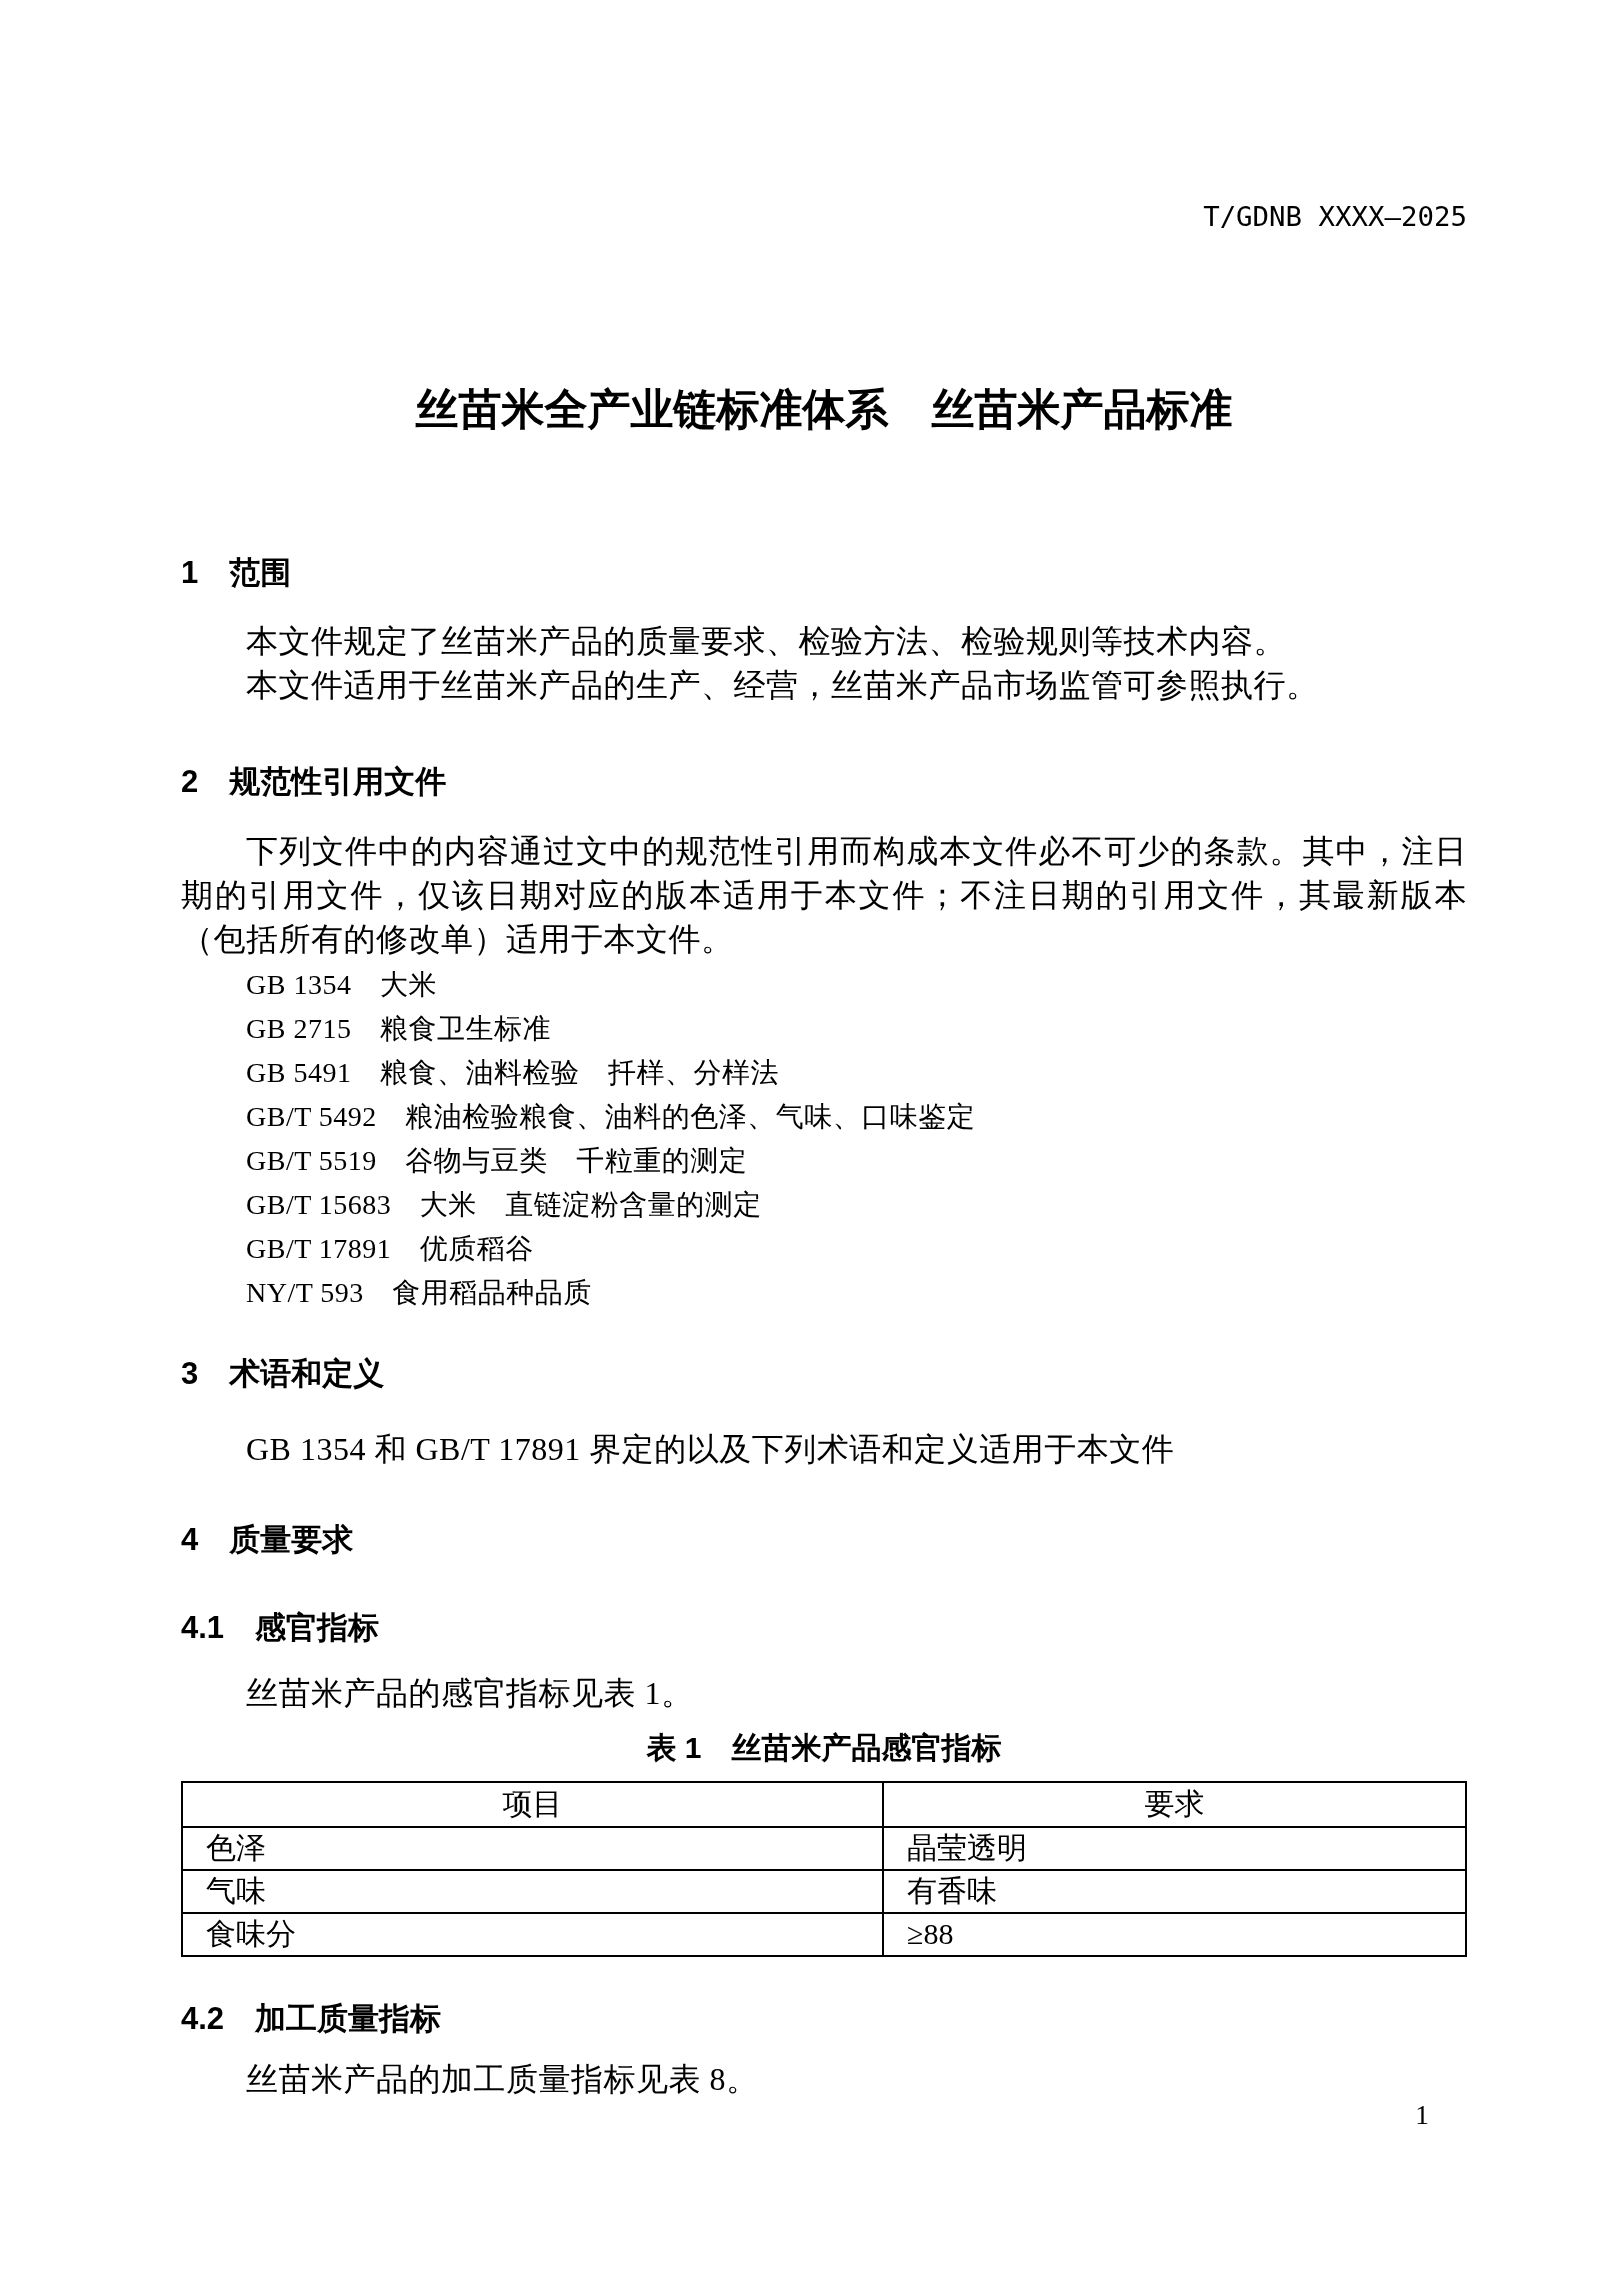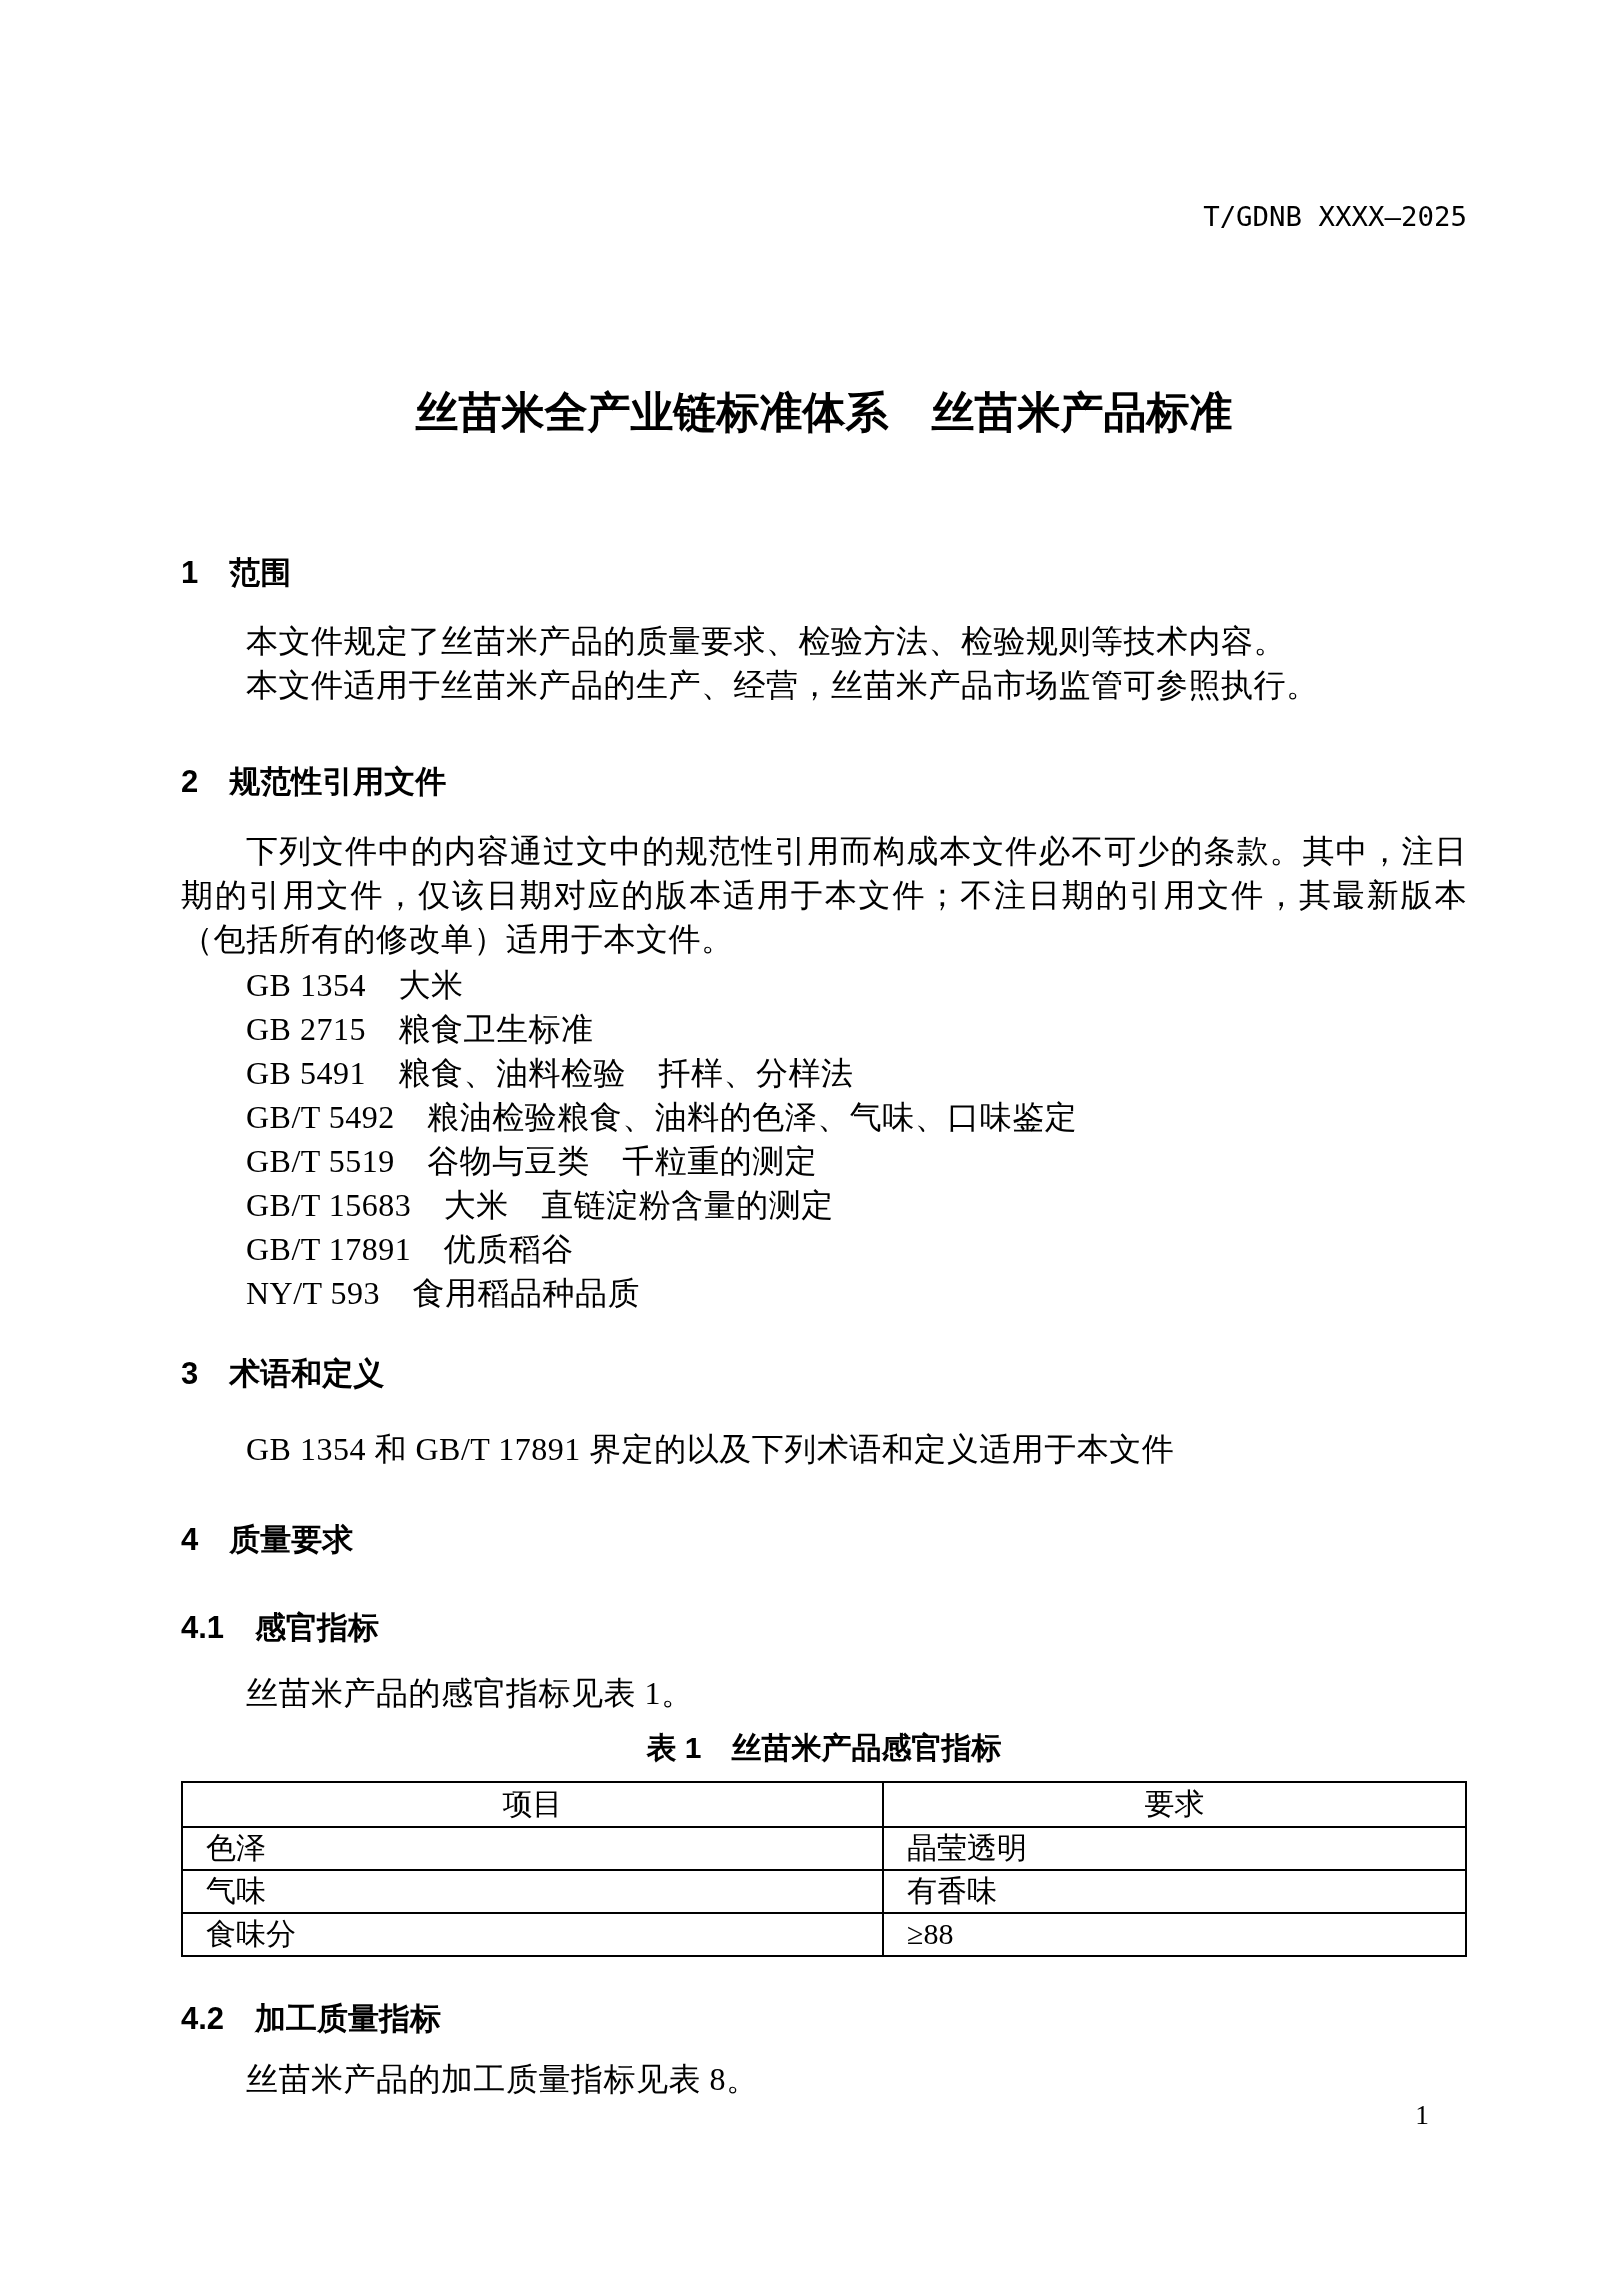--- a/index.html
+++ b/index.html
@@ -18,21 +18,21 @@
   .doc-code {
     margin-top:191px;
     text-align:right;
     font-family:"DejaVu Sans Mono",monospace;
     font-size:27.4px; line-height:35px;
     letter-spacing:0px;
   }
   .doc-title {
     margin-top:154px;
     text-align:center;
-    font-family:Liberation Serif, serif;
+    font-family:Liberation Mono, monospace;
     font-weight:bold;
     font-size:43px; line-height:49px;
   }
   .heading {
     font-family:"Liberation Sans","DejaVu Sans",sans-serif;
     font-weight:bold;
     font-size:31px; line-height:39px;
   }
   .h1 { margin-top:116px; }
   .h2 { margin-top:55px; }
@@ -49,21 +49,21 @@
   }
   .p1 { margin-top:27.4px; }
   .p2 { margin-top:27.4px; }
   .p3 { margin-top:34px; }
   .p4 { margin-top:24.5px; }
   .p5 { margin-top:19.6px; }
 
   .refs { margin-top:2px; }
   .ref-item {
     padding-left:65px;
-    font-size:32px; line-height:44px;
+    font-size:28px; line-height:44px;
     letter-spacing:0.5px;
   }
 
   .table-caption {
     margin-top:14.7px;
     text-align:center;
     font-family:"Liberation Sans","DejaVu Sans",sans-serif;
     font-weight:bold;
     font-size:30px; line-height:35px;
   }

